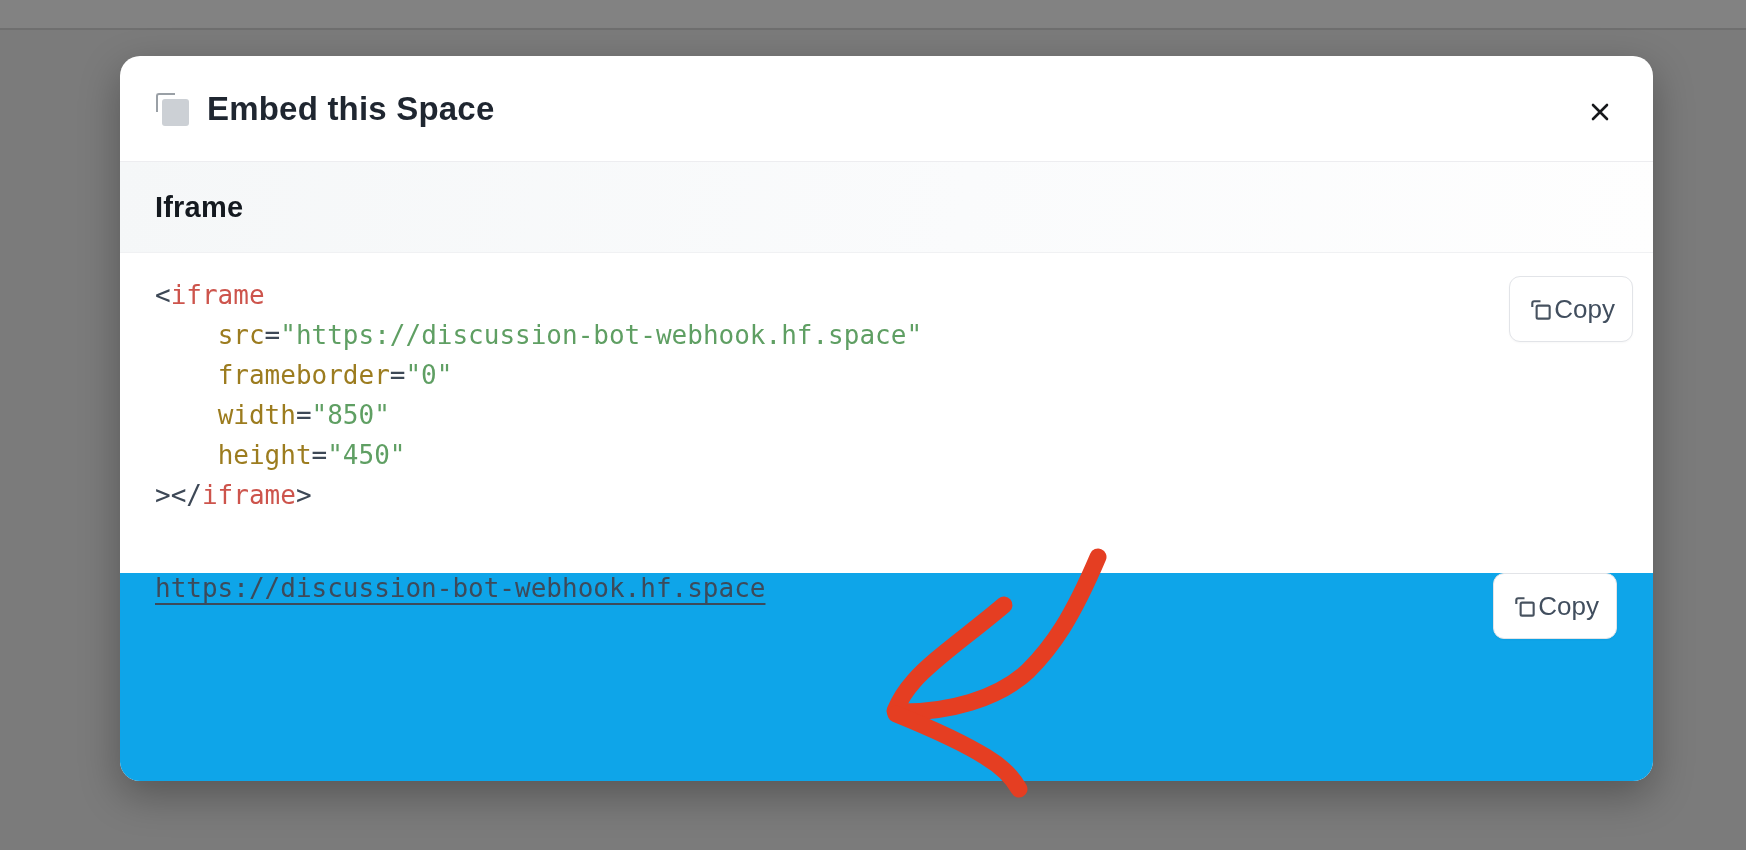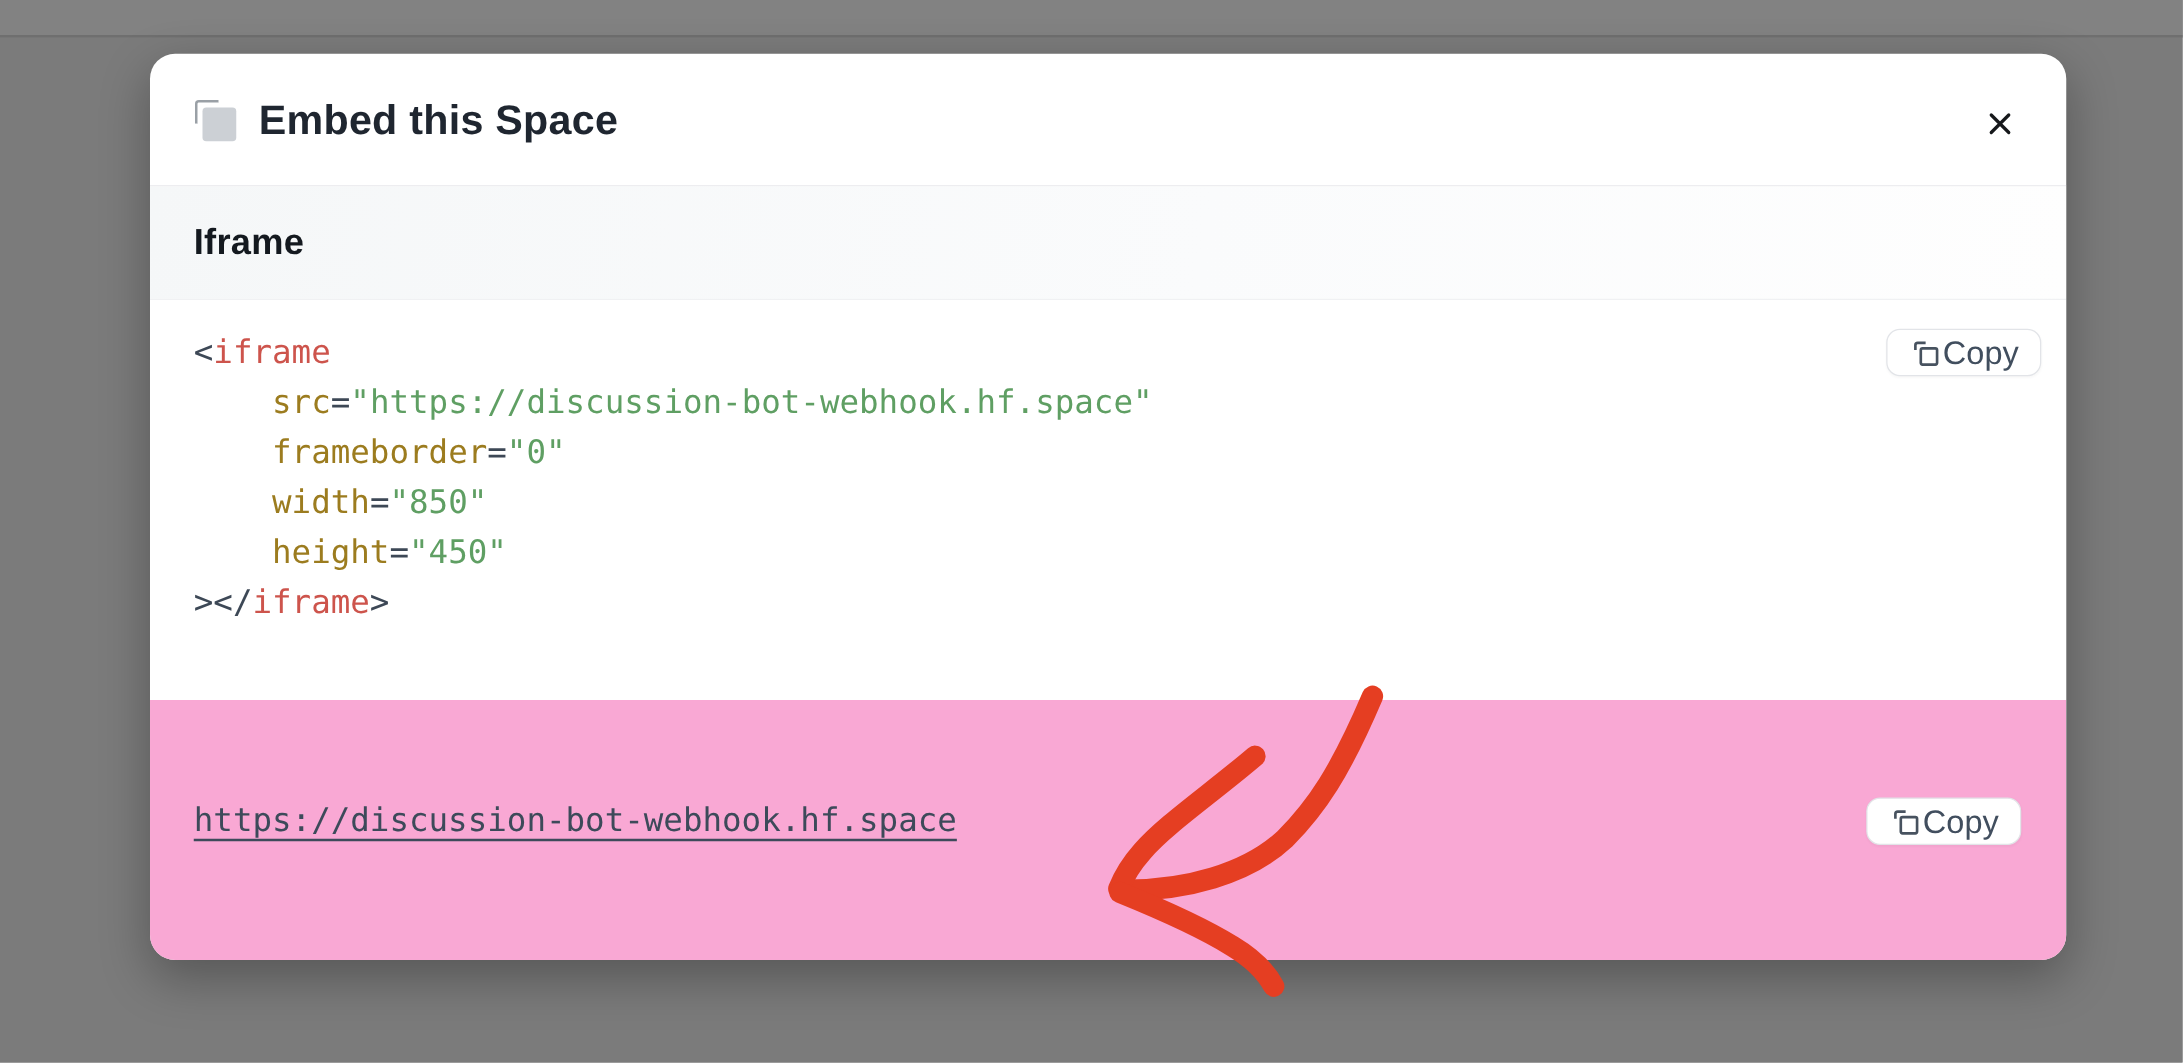--- a/index.html
+++ b/index.html
@@ -7,21 +7,21 @@
     width: 1746px; height: 850px; overflow: hidden;
     font-family: "Liberation Sans", sans-serif;
     background: var(--backdrop, #7b7b7b);
   }
   
   .backdrop { position: absolute; inset: 0; }
   .top-strip { height: 30px; background: var(--top_strip, #828282); border-bottom: 2px solid var(--seam, #6f6f6f); }
 
   
   .modal {
-    position: absolute; left: 120px; top: 43px; width: 1533px; height: 725px;
+    position: absolute; left: 120px; top: 56px; width: 1533px; height: 725px;
     background: #ffffff; border-radius: 20px; overflow: hidden;
     box-shadow: 0 14px 40px rgba(0,0,0,0.30);
     display: flex; flex-direction: column;
   }
   .modal-header {
     height: 105px; flex: 0 0 105px;
     display: flex; align-items: center;
     padding: 0 36px 0 35px; position: relative;
   }
   .embed-icon { position: relative; width: 36px; height: 36px; flex: 0 0 36px; }
@@ -65,33 +65,33 @@
     white-space: pre;
   }
   .tk-p   { color: var(--code_punc, #3d4856); }
   .tk-tag { color: var(--code_tag, #cd544c); }
   .tk-attr{ color: var(--code_attr, #9c7c1f); }
   .tk-str { color: var(--code_str, #5f9f63); }
 
   
   .copy-btn {
     display: inline-flex; align-items: center; 
-    height: 38px; padding: 0 17px;
+    height: 66px; padding: 0 17px;
     background: #ffffff; border: 1.5px solid #e2e4e8; border-radius: 11px;
     font-family: "Liberation Sans", sans-serif;
     font-size: 26px; color: #414e5e; cursor: pointer;
     box-shadow: 0 1px 2px rgba(0,0,0,0.03);
   }
   .code-section .copy-btn { flex: 0 0 auto; margin-top: 1px; }
 
   
   .link-row {
     height: 122px; flex: 1;
-    display: flex; align-items: center; justify-content: space-between;
-    padding: 0 36px 14px 35px; background: #f9a8d4;
+    display: flex; justify-content: space-between;
+    padding: 0 36px 14px 35px; background: #0ea5e9;
   }
   .direct-link {
     font-family: "DejaVu Sans Mono", monospace; font-size: 26px;
     color: #3d4a5a; text-decoration: underline; text-underline-offset: 6px;
     text-decoration-thickness: 2px; cursor: pointer;
   }
 
   
   .arrow-overlay { position: absolute; inset: 0; width: 1746px; height: 850px; pointer-events: none; }
   .arrow-stroke {

